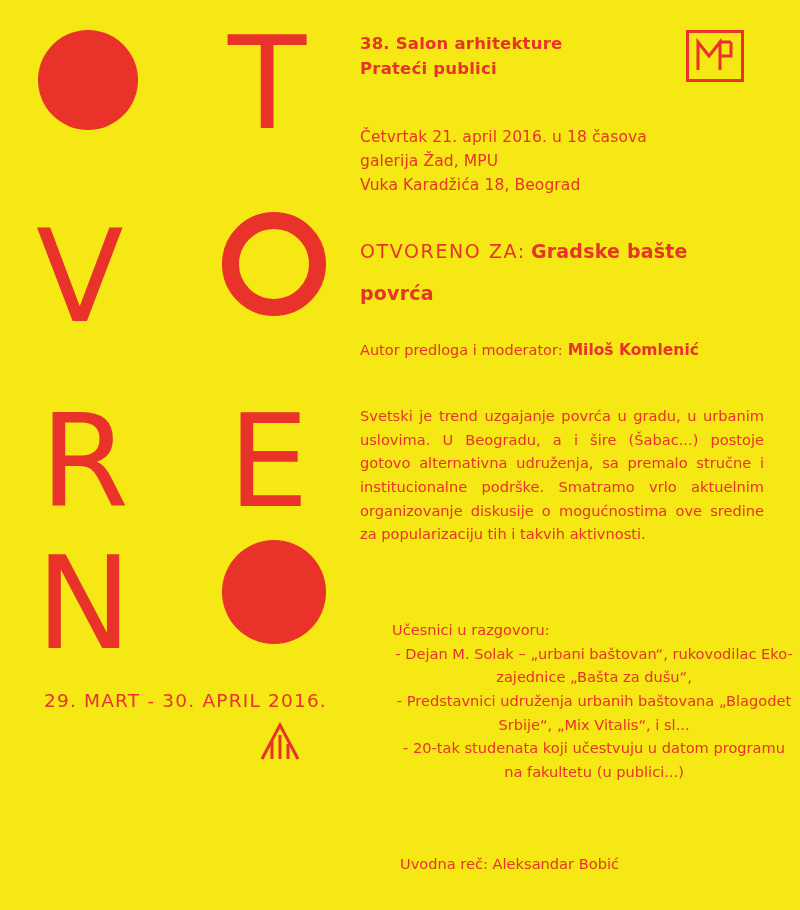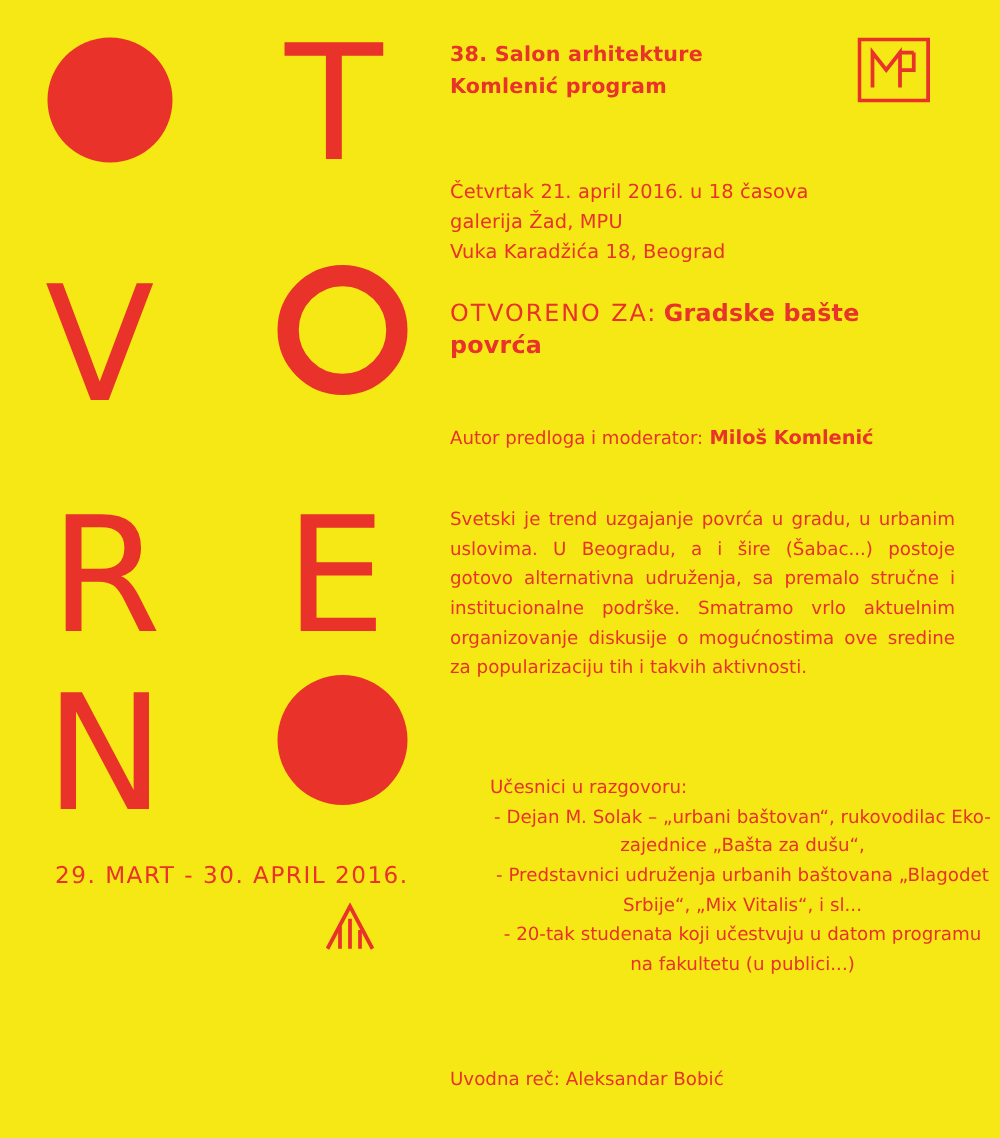--- a/index.html
+++ b/index.html
@@ -105,21 +105,21 @@
   .block { position: absolute; left: 0; width: 400px; }
 
   #title-block { top: 32px; }
   #title-line-1, #title-line-2 {
     font-size: 16.5px;
     font-weight: bold;
     line-height: 1.5;
     letter-spacing: 0.2px;
   }
 
-  #when-block { top: 125px; margin-top: 16px; }
+  #when-block { top: 125px; }
   .when-line {
     font-size: 15.5px;
     line-height: 1.55;
     letter-spacing: 0.1px;
   }
 
   #open-block { top: 240px; }
   #open-label {
     font-size: 19px;
     letter-spacing: 1.6px;
@@ -129,21 +129,21 @@
     font-size: 19px;
     font-weight: bold;
     display: inline;
     letter-spacing: 0.2px;
   }
   #open-topic-2 {
     font-size: 19px;
     font-weight: bold;
     letter-spacing: 0.2px;
     display: block;
-    margin-top: 3px;
+    margin-top: 20px;
   }
 
   #author-block { top: 340px; }
   #author-label { font-size: 14.5px; display: inline; }
   #author-name { font-size: 15.5px; font-weight: bold; display: inline; text-align: center; }
 
   #body-block { top: 404px; width: 404px; }
   #body-text {
     font-size: 14.6px;
     line-height: 1.62;
@@ -153,21 +153,21 @@
 
   #participants-block { top: 618px; width: 404px; margin-left: 32px; }
   #participants-heading { font-size: 14.6px; line-height: 1.62; }
   .participant-line {
     font-size: 14.6px;
     line-height: 1.62;
     text-align: center;
   }
 
   #intro-block { top: 852px; }
-  #intro-text { font-size: 14.6px; line-height: 1.62; }
+  #intro-text { font-size: 14.6px; line-height: 1.62; margin-left: 40px; }
 </style>
 </head>
 <body>
 
 <div id="poster-left">
 
   <div class="circle-letter" id="letter-o1"></div>
   <div class="big-letter" id="letter-v1">V</div>
   <div class="big-letter" id="letter-r1">R</div>
   <div class="big-letter" id="letter-n1">N</div>
@@ -195,21 +195,21 @@
   <div id="mpu-logo">
     <svg width="58" height="52" viewBox="0 0 58 52" xmlns="http://www.w3.org/2000/svg">
       <rect x="1.5" y="1.5" width="55" height="49" fill="none" stroke="#e8322a" stroke-width="3"></rect>
       <path d="M12 40 L12 12 L23 26 L34 12 L34 40" fill="none" stroke="#e8322a" stroke-width="3"></path>
       <path d="M34 12 L45 12 M45 12 L45 26 L34 26" fill="none" stroke="#e8322a" stroke-width="3"></path>
     </svg>
   </div>
 
   <div class="block" id="title-block">
     <div id="title-line-1">38. Salon arhitekture</div>
-    <div id="title-line-2">Komlenić  program</div>
+    <div id="title-line-2">Prateći  publici</div>
   </div>
 
   <div class="block" id="when-block">
     <div class="when-line">Četvrtak 21. april 2016. u 18 časova</div>
     <div class="when-line">galerija Žad, MPU</div>
     <div class="when-line">Vuka Karadžića 18, Beograd</div>
   </div>
 
   <div class="block" id="open-block">
     <span id="open-label">OTVORENO ZA:</span>

